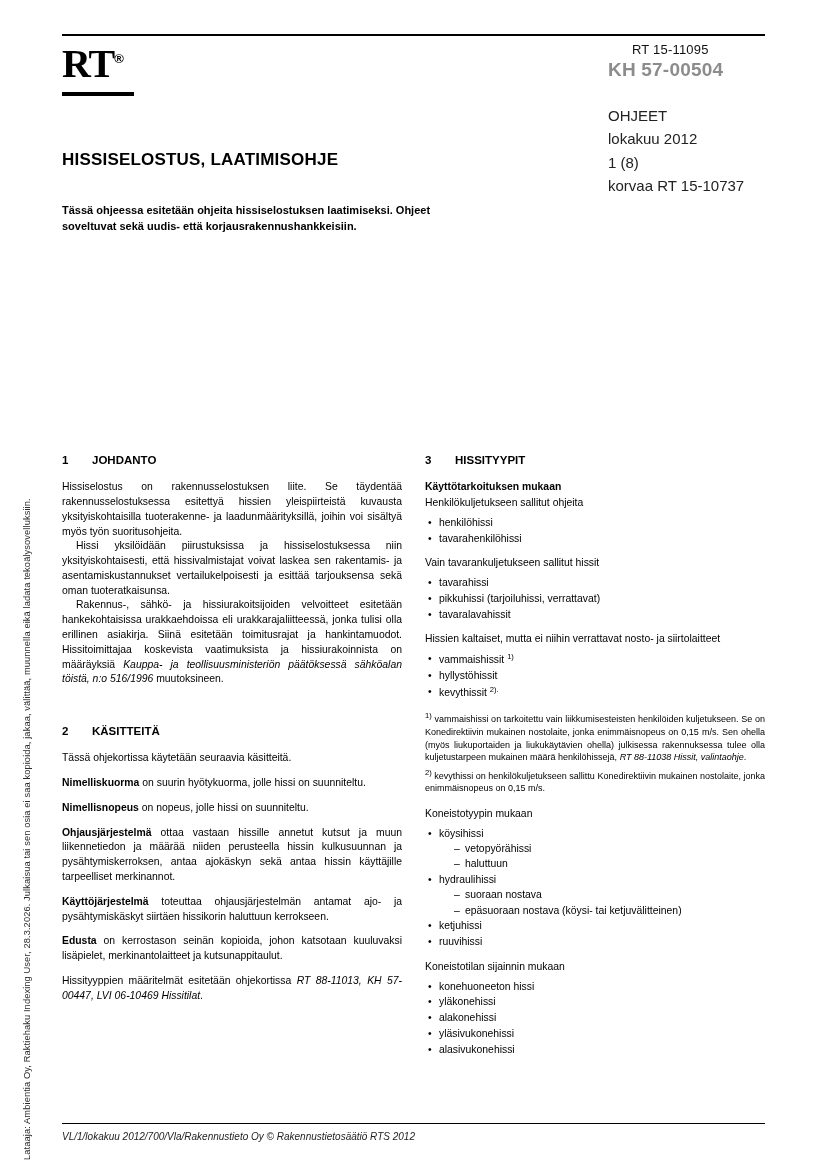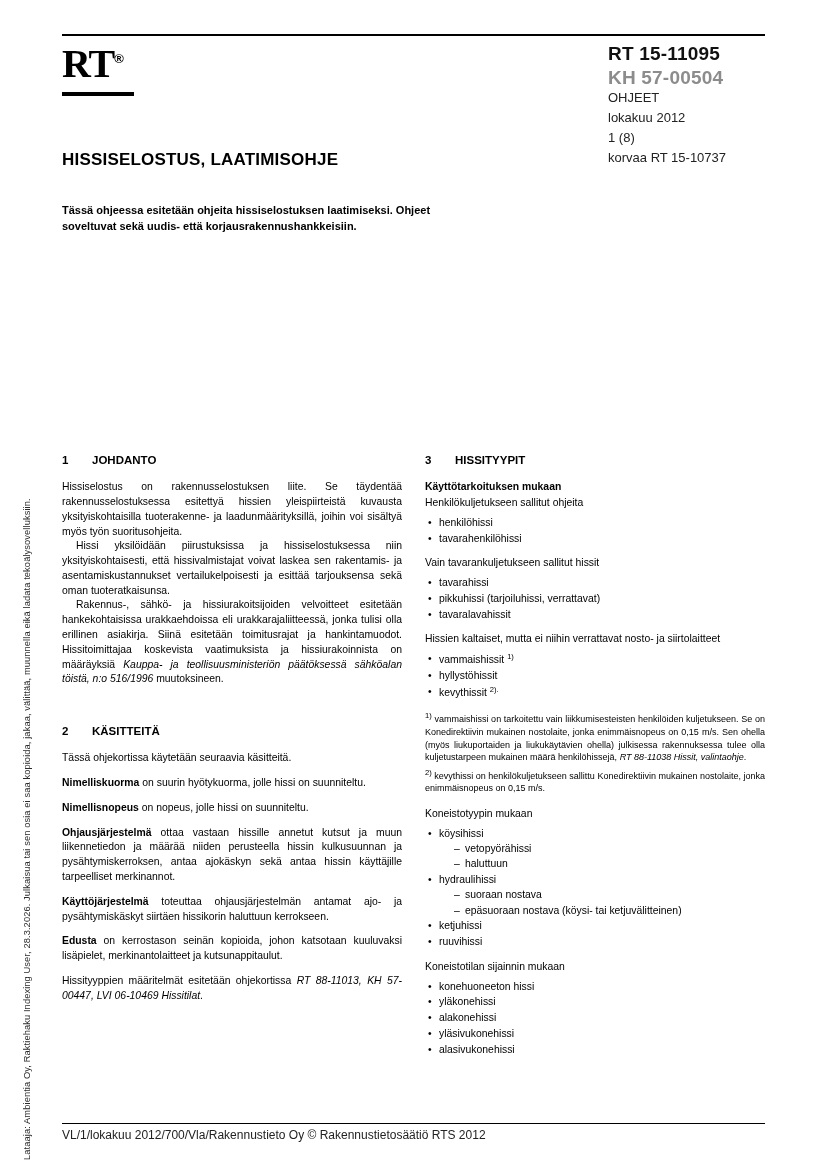--- a/index.html
+++ b/index.html
@@ -68,38 +68,39 @@
     width: 72px;
     height: 4px;
     background: #000;
   }
   .code-block {
     position: absolute;
     left: 608px;
     top: 42px;
   }
   .code-main {
-    font-size: 19px;
-    font-weight: bold;
+    font-size: 13px;
+    font-weight: normal;
     color: #111;
     letter-spacing: 0.2px;
     line-height: 1.25;
+    margin-left: 24px;
   }
   .code-sub {
     font-size: 19px;
     font-weight: bold;
     color: #8c8c8c;
     letter-spacing: 0.2px;
     line-height: 1.25;
   }
   .meta-block {
     position: absolute;
     left: 608px;
-    top: 88px;
-    font-size: 13px;
+    top: 104px;
+    font-size: 15px;
     color: #222;
     line-height: 1.55;
   }
 
   .doc-title {
     position: absolute;
     left: 62px;
     top: 150px;
     font-size: 17px;
     font-weight: bold;
@@ -190,22 +191,23 @@
     left: 62px;
     right: 62px;
     bottom: 46px;
     height: 1px;
     background: #000;
   }
   .footer {
     position: absolute;
     left: 62px;
     bottom: 28px;
-    font-size: 12px;
+    font-size: 10px;
     color: #222;
+    font-style: italic;
   }
 </style>
 </head>
 <body>
 
 <div class="page">
 
   <div class="side-note">Lataaja: Ambientia Oy, Raktiehaku Indexing User, 28.3.2026. Julkaisua tai sen osia ei saa kopioida, jakaa, välittää, muunnella eikä ladata tekoälysovelluksiin.</div>
 
   <div class="rule-top"></div>

